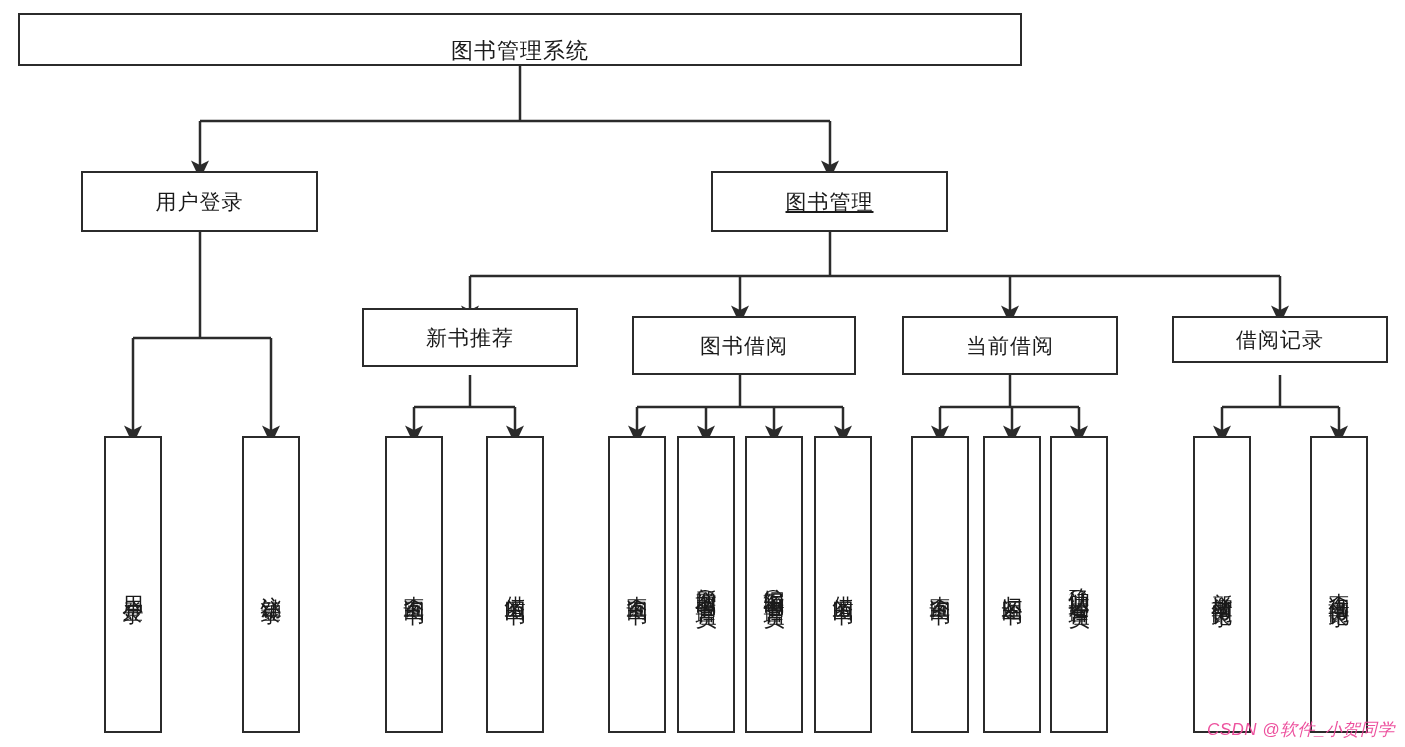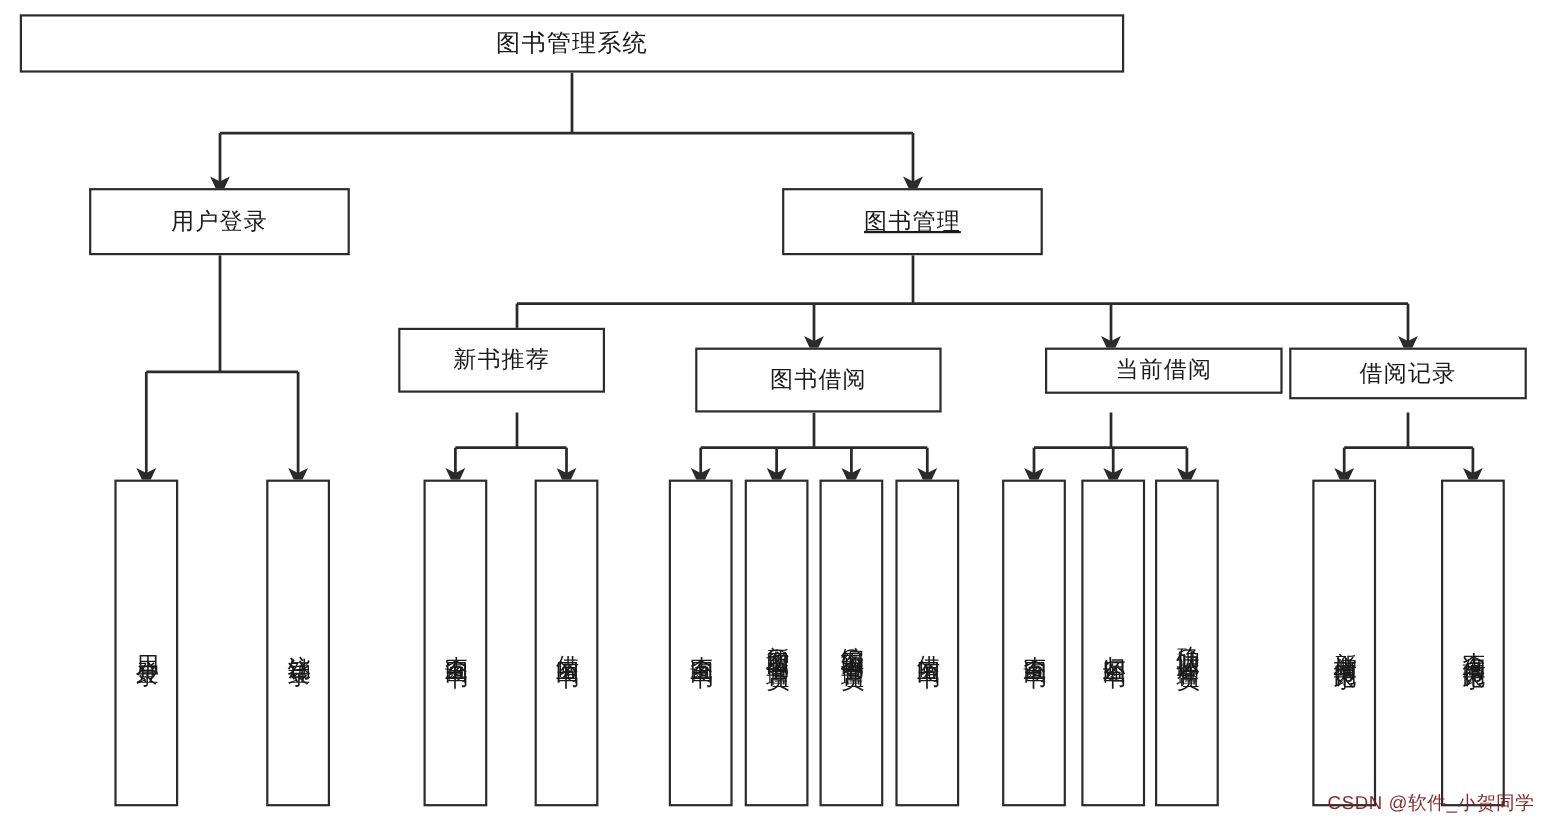--- a/index.html
+++ b/index.html
@@ -37,20 +37,21 @@
     color: #1a1a1a;
   }
   .node.horizontal {
     writing-mode: horizontal-tb;
     font-size: 21px;
     letter-spacing: 1px;
     line-height: 1.2;
   }
   .node.root {
     font-size: 22px;
+    align-items: flex-end;
   }
   .node.vertical {
     writing-mode: vertical-rl;
     text-orientation: upright;
     font-size: 21px;
     letter-spacing: 3px;
     line-height: 1.05;
     padding: 4px 0;
     align-items: center;
     justify-content: center;
@@ -61,24 +62,25 @@
     white-space: pre-line;
   }
   .node.vertical .label {
     max-height: 100%;
   }
   #watermark {
     position: absolute;
     right: 10px;
     bottom: 6px;
     font-size: 17px;
-    color: #7f1d1d;
+    color: #ec4899;
     letter-spacing: 0.5px;
     white-space: nowrap;
     opacity: 0.95;
+    font-style: italic;
   }
 </style>
 </head>
 <body>
 
 <div id="canvas">
   <svg id="edges" viewBox="0 0 1405 747">
     <defs>
       <marker id="arrowhead" markerWidth="9" markerHeight="9" refX="4.2" refY="4" orient="auto" markerUnits="strokeWidth">
         <path d="M0.4,0.4 L8,4 L0.4,7.6 L2.2,4 Z" fill="#2b2b2b"></path>
@@ -123,27 +125,27 @@
   <div id="nodes">
       <div class="node horizontal root" style="left: 18px; top: 13px; width: 1004px; height: 53px;">
         <span class="label">图书管理系统</span>
       </div>
       <div class="node horizontal" style="left: 81px; top: 171px; width: 237px; height: 61px;">
         <span class="label">用户登录</span>
       </div>
       <div class="node horizontal" style="left: 711px; top: 171px; width: 237px; height: 61px; text-decoration: underline;">
         <span class="label">图书管理</span>
       </div>
-      <div class="node horizontal" style="left: 362px; top: 298px; width: 188px; height: 59px;">
+      <div class="node horizontal" style="left: 362px; top: 308px; width: 216px; height: 59px;">
         <span class="label">新书推荐</span>
       </div>
       <div class="node horizontal" style="left: 632px; top: 316px; width: 224px; height: 59px;">
         <span class="label">图书借阅</span>
       </div>
-      <div class="node horizontal" style="left: 902px; top: 316px; width: 216px; height: 42px; margin-left: 48px;">
+      <div class="node horizontal" style="left: 902px; top: 316px; width: 216px; height: 59px;">
         <span class="label">当前借阅</span>
       </div>
       <div class="node horizontal" style="left: 1172px; top: 316px; width: 216px; height: 47px;">
         <span class="label">借阅记录</span>
       </div>
       <div class="node vertical" style="left: 104px; top: 436px; width: 58px; height: 297px;">
         <span class="label">用户登录</span>
       </div>
       <div class="node vertical" style="left: 242px; top: 436px; width: 58px; height: 297px;">
         <span class="label">注销登录</span>

